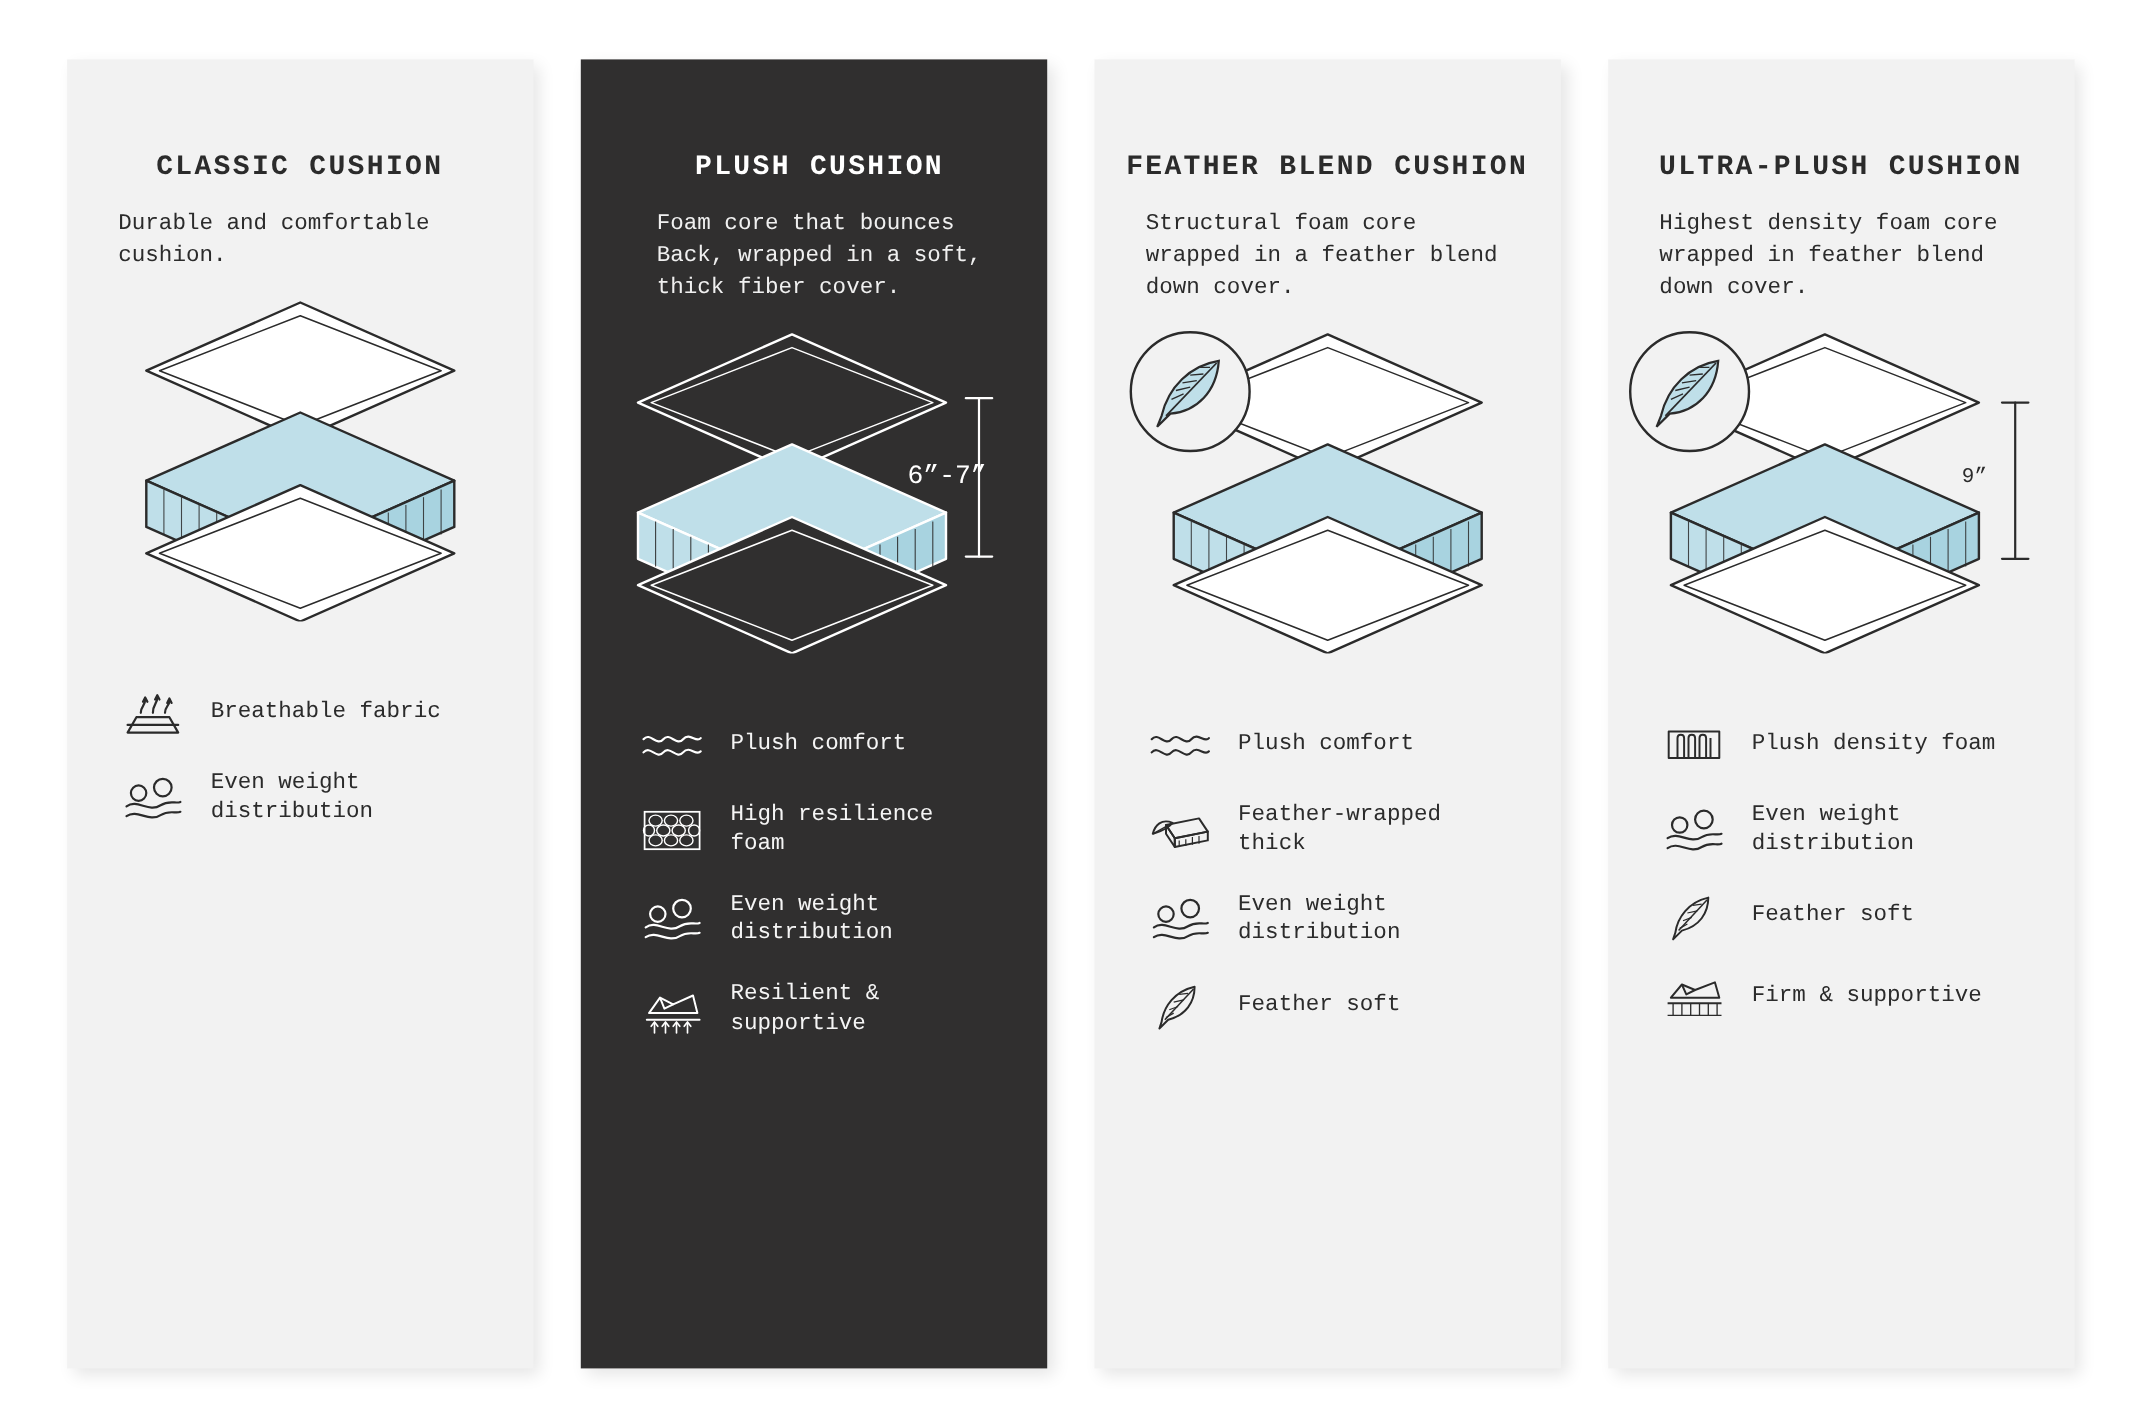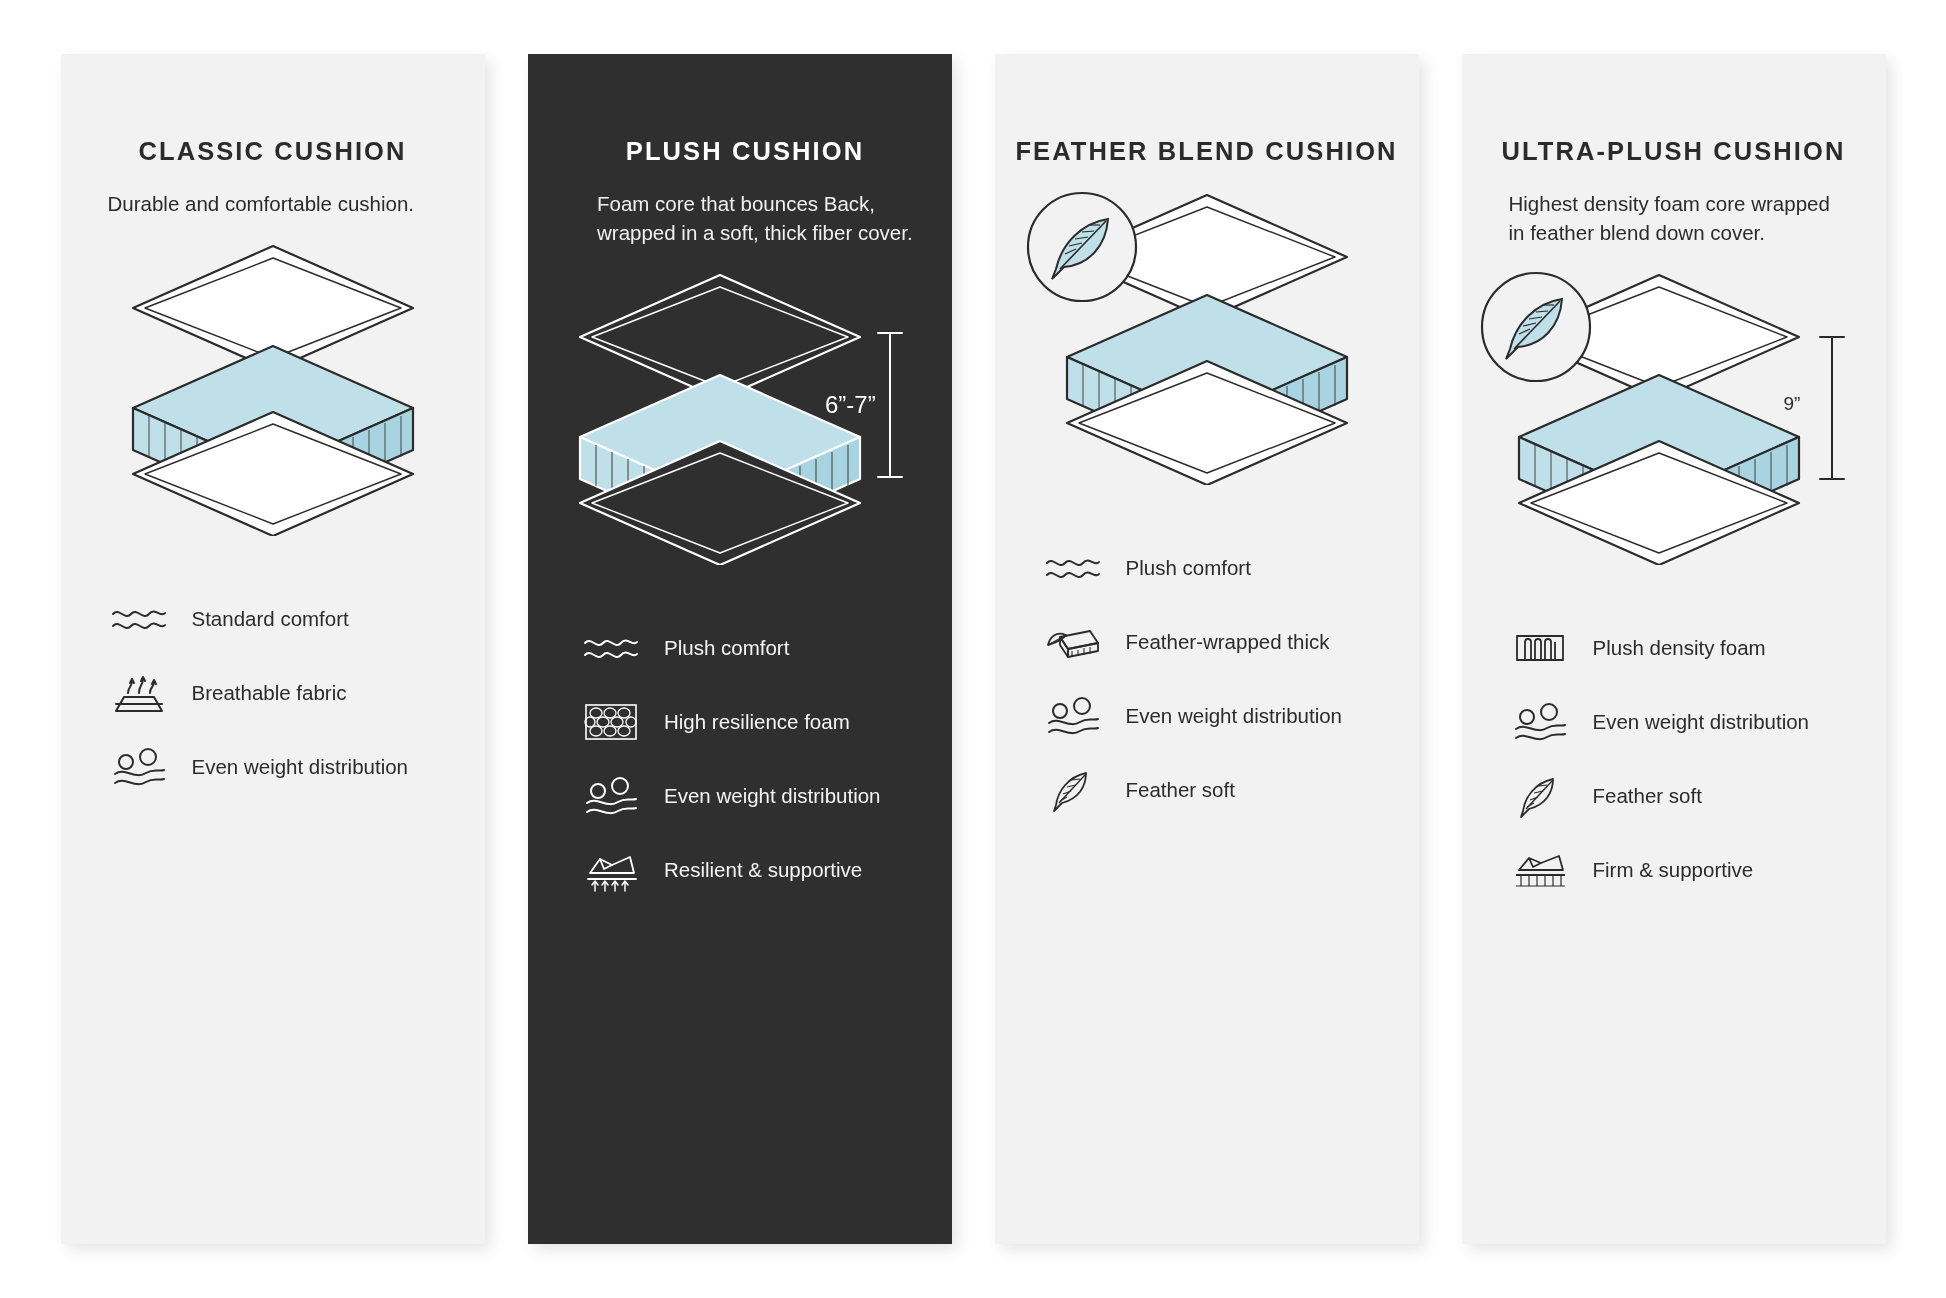--- a/index.html
+++ b/index.html
@@ -27,20 +27,21 @@
     position: relative;
     width: 424px;
     height: 1190px;
     background: #f2f2f2;
     box-shadow: 6px 6px 14px rgba(0,0,0,0.10);
     box-sizing: border-box;
     padding: 0;
     display: flex;
     flex-direction: column;
     align-items: center;
+    font-family: Liberation Mono, monospace;
   }
   .card.dark {
     background: #302f2f;
     padding-left: 11px;
   }
   .card-title {
     margin-top: 82px;
     font-size: 25.5px;
     font-weight: bold;
     letter-spacing: 2.1px;
@@ -145,31 +146,20 @@
         <g class="stroke-dark" stroke-width="2.2" stroke-linejoin="round">
           <polygon points="190,176 330,238 190,300 50,238" fill="#ffffff"></polygon>
           <polygon points="190,188 318,238 190,288 62,238" fill="none" stroke-width="1.4"></polygon>
         </g>
       </svg>
     </div>
 
     <div class="features">
       <div class="feature">
         <span class="ficon">
-          <svg width="56" height="30" viewBox="0 0 56 30">
-              <g class="stroke-dark" stroke-width="2" stroke-linecap="round">
-            <path d="M2,10 C8,3 14,17 20,10 C26,3 32,17 38,10 C44,3 50,14 54,9"></path>
-            <path d="M2,22 C8,15 14,29 20,22 C26,15 32,29 38,22 C44,15 50,26 54,21"></path>
-          </g>
-            </svg>
-        </span>
-        <span class="flabel">Standard comfort</span>
-      </div>
-      <div class="feature">
-        <span class="ficon">
           <svg width="58" height="44" viewBox="0 0 58 44">
               <g class="stroke-dark" stroke-width="2" stroke-linejoin="round" stroke-linecap="round">
             <polygon points="14,26 44,26 52,40 6,40"></polygon>
             <line x1="6" y1="33" x2="52" y2="33"></line>
             <path d="M18,22 C18,16 22,16 22,10"></path>
                 <path d="M29,22 C29,14 33,14 33,8"></path>
                 <path d="M40,22 C40,16 44,16 44,11"></path>
             <path d="M20,12 L22,8 L24,12"></path>
                 <path d="M31,10 L33,6 L35,10"></path>
                 <path d="M42,13 L44,9 L46,13"></path>
@@ -308,20 +298,21 @@
           </g>
             </svg>
         </span>
         <span class="flabel">Resilient &amp; supportive</span>
       </div>
     </div>
   </div>
 
   <div class="card">
     <div class="card-title">FEATHER BLEND CUSHION</div>
+    <div class="card-desc">Structural foam core wrapped in a feather blend down cover.</div>
 
     <div class="art">
       <svg width="390" height="300" viewBox="0 0 390 300">
         <g class="stroke-dark" stroke-width="2.2" stroke-linejoin="round">
           <polygon points="195,10 335,72 195,134 55,72" fill="#ffffff"></polygon>
           <polygon points="195,22 323,72 195,122 67,72" fill="none" stroke-width="1.4"></polygon>
         </g>
         <g stroke="#2b2b2b" stroke-width="2.2" stroke-linejoin="round">
           <polygon points="195,110 335,172 195,234 55,172" fill="#bfdfe9"></polygon>
           <polygon points="55,172 195,234 195,276 55,214" fill="#bfdfe9"></polygon>

